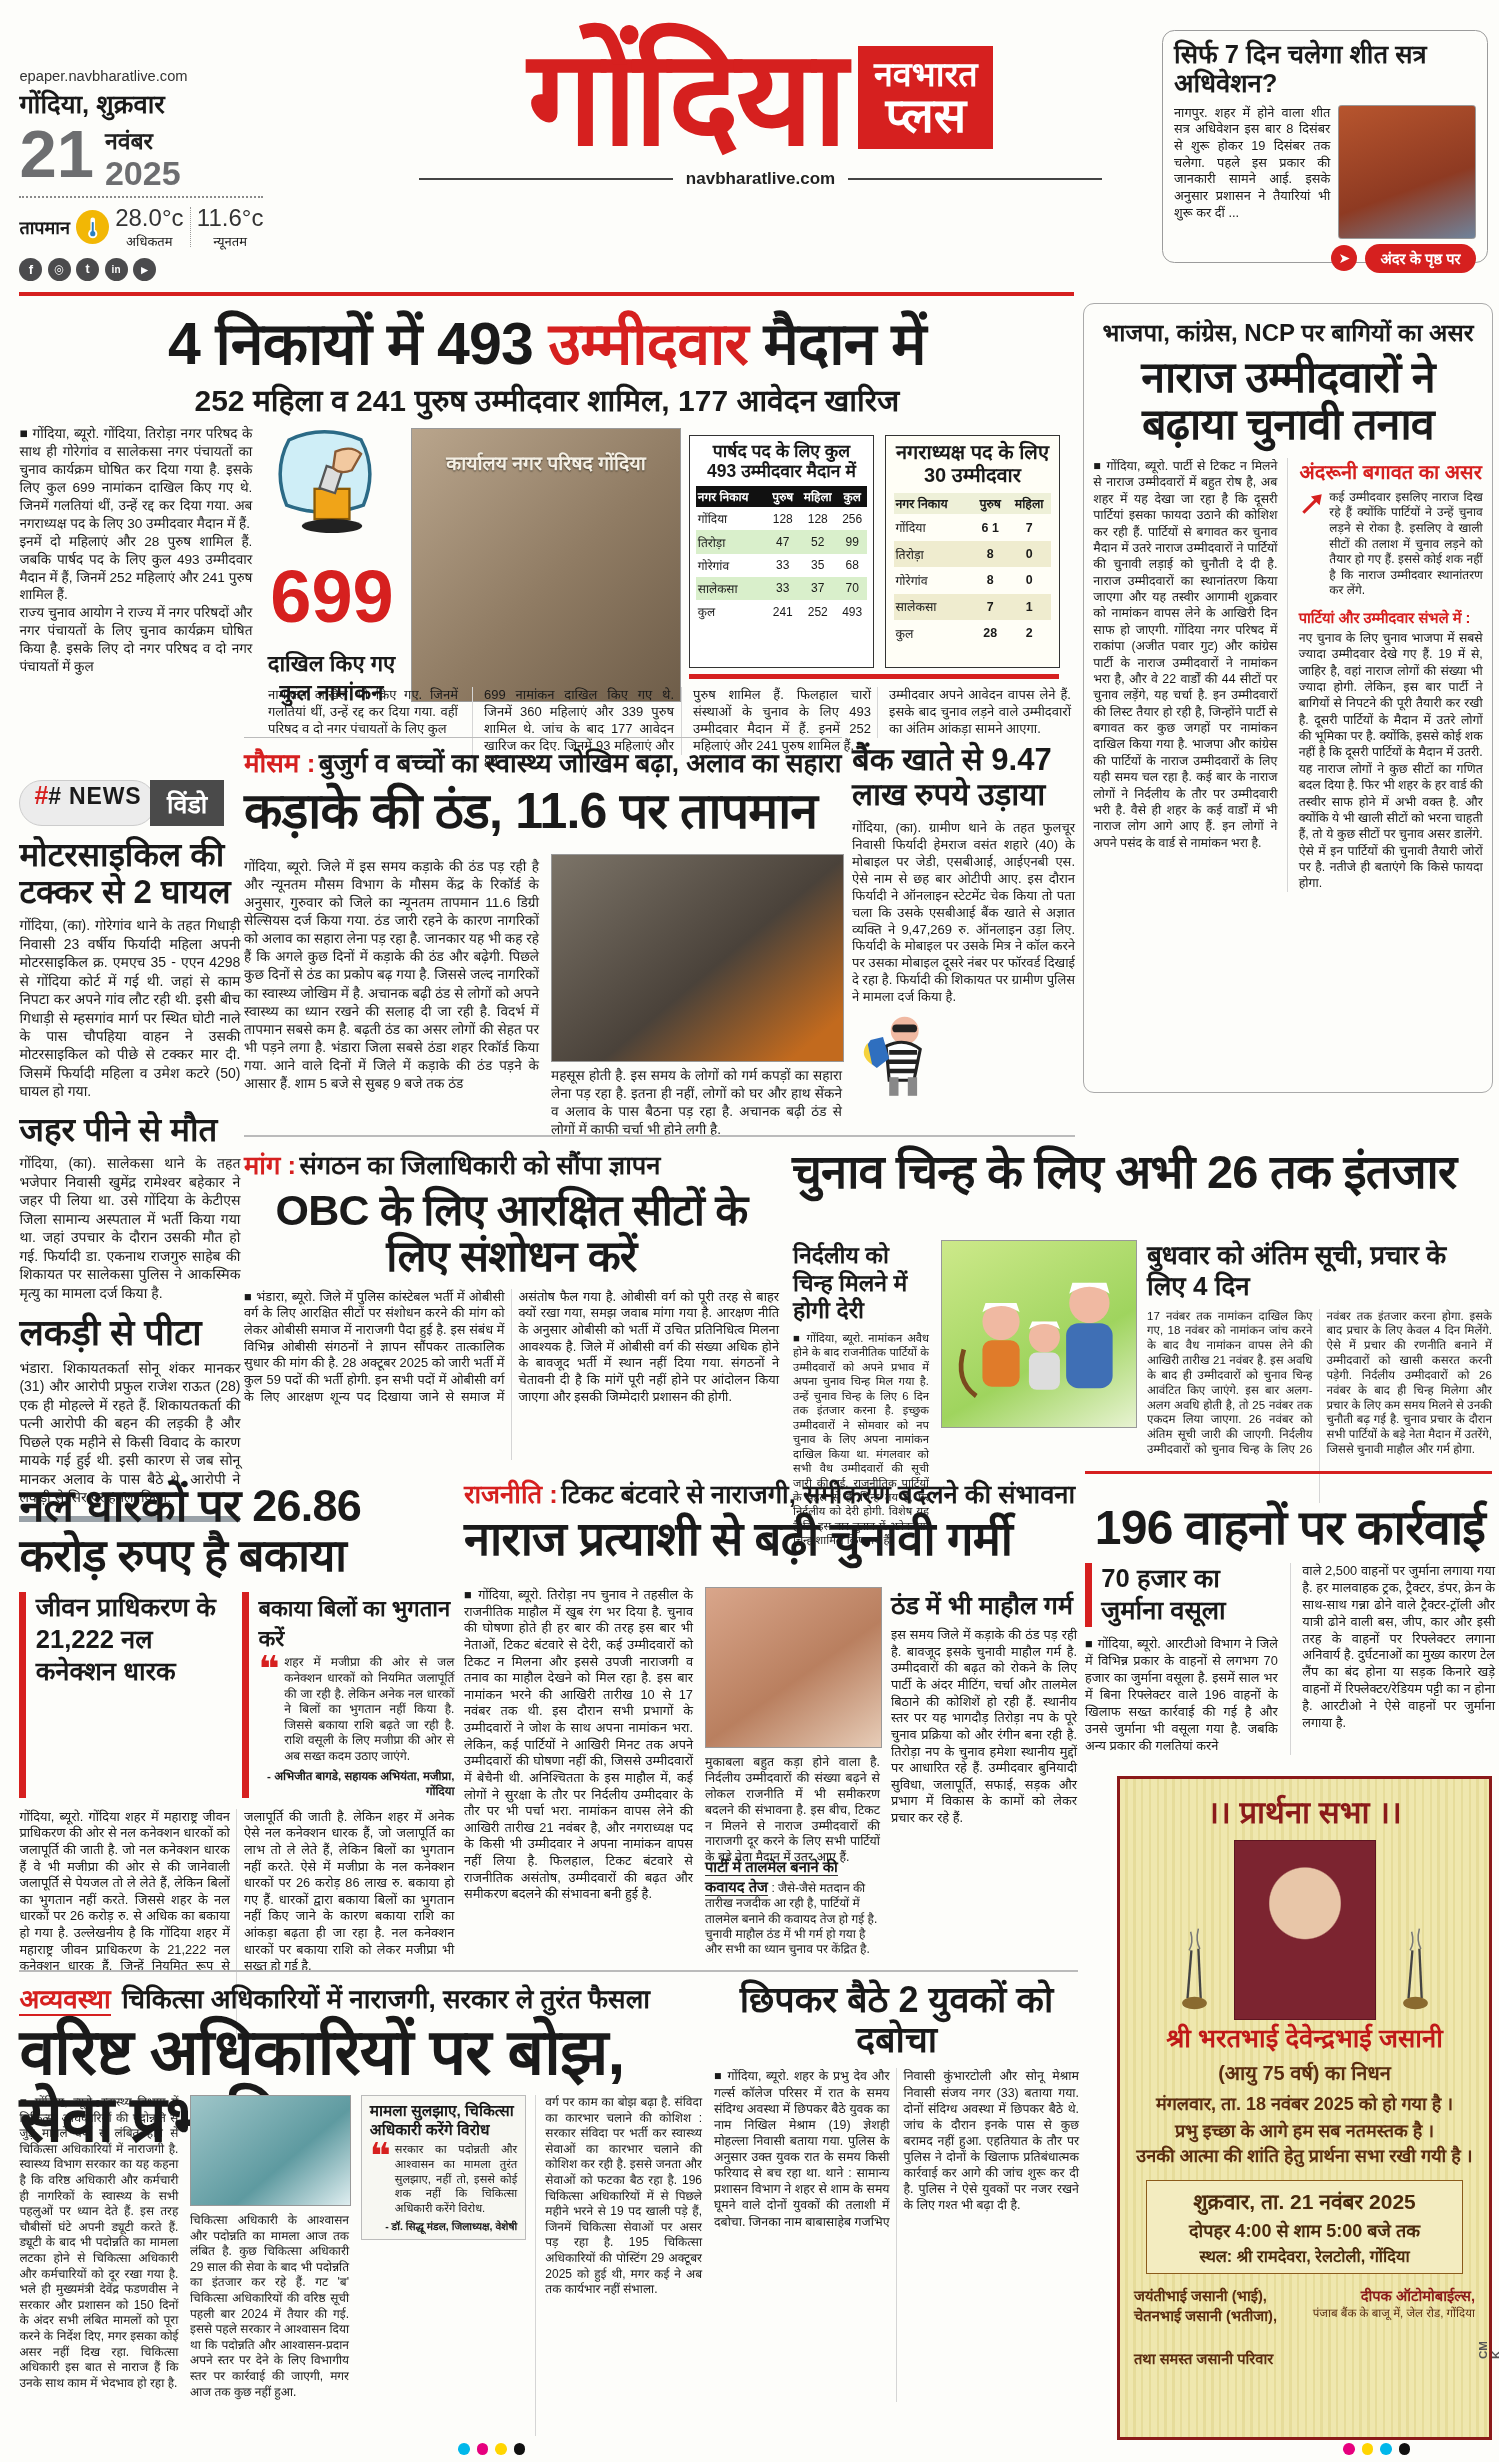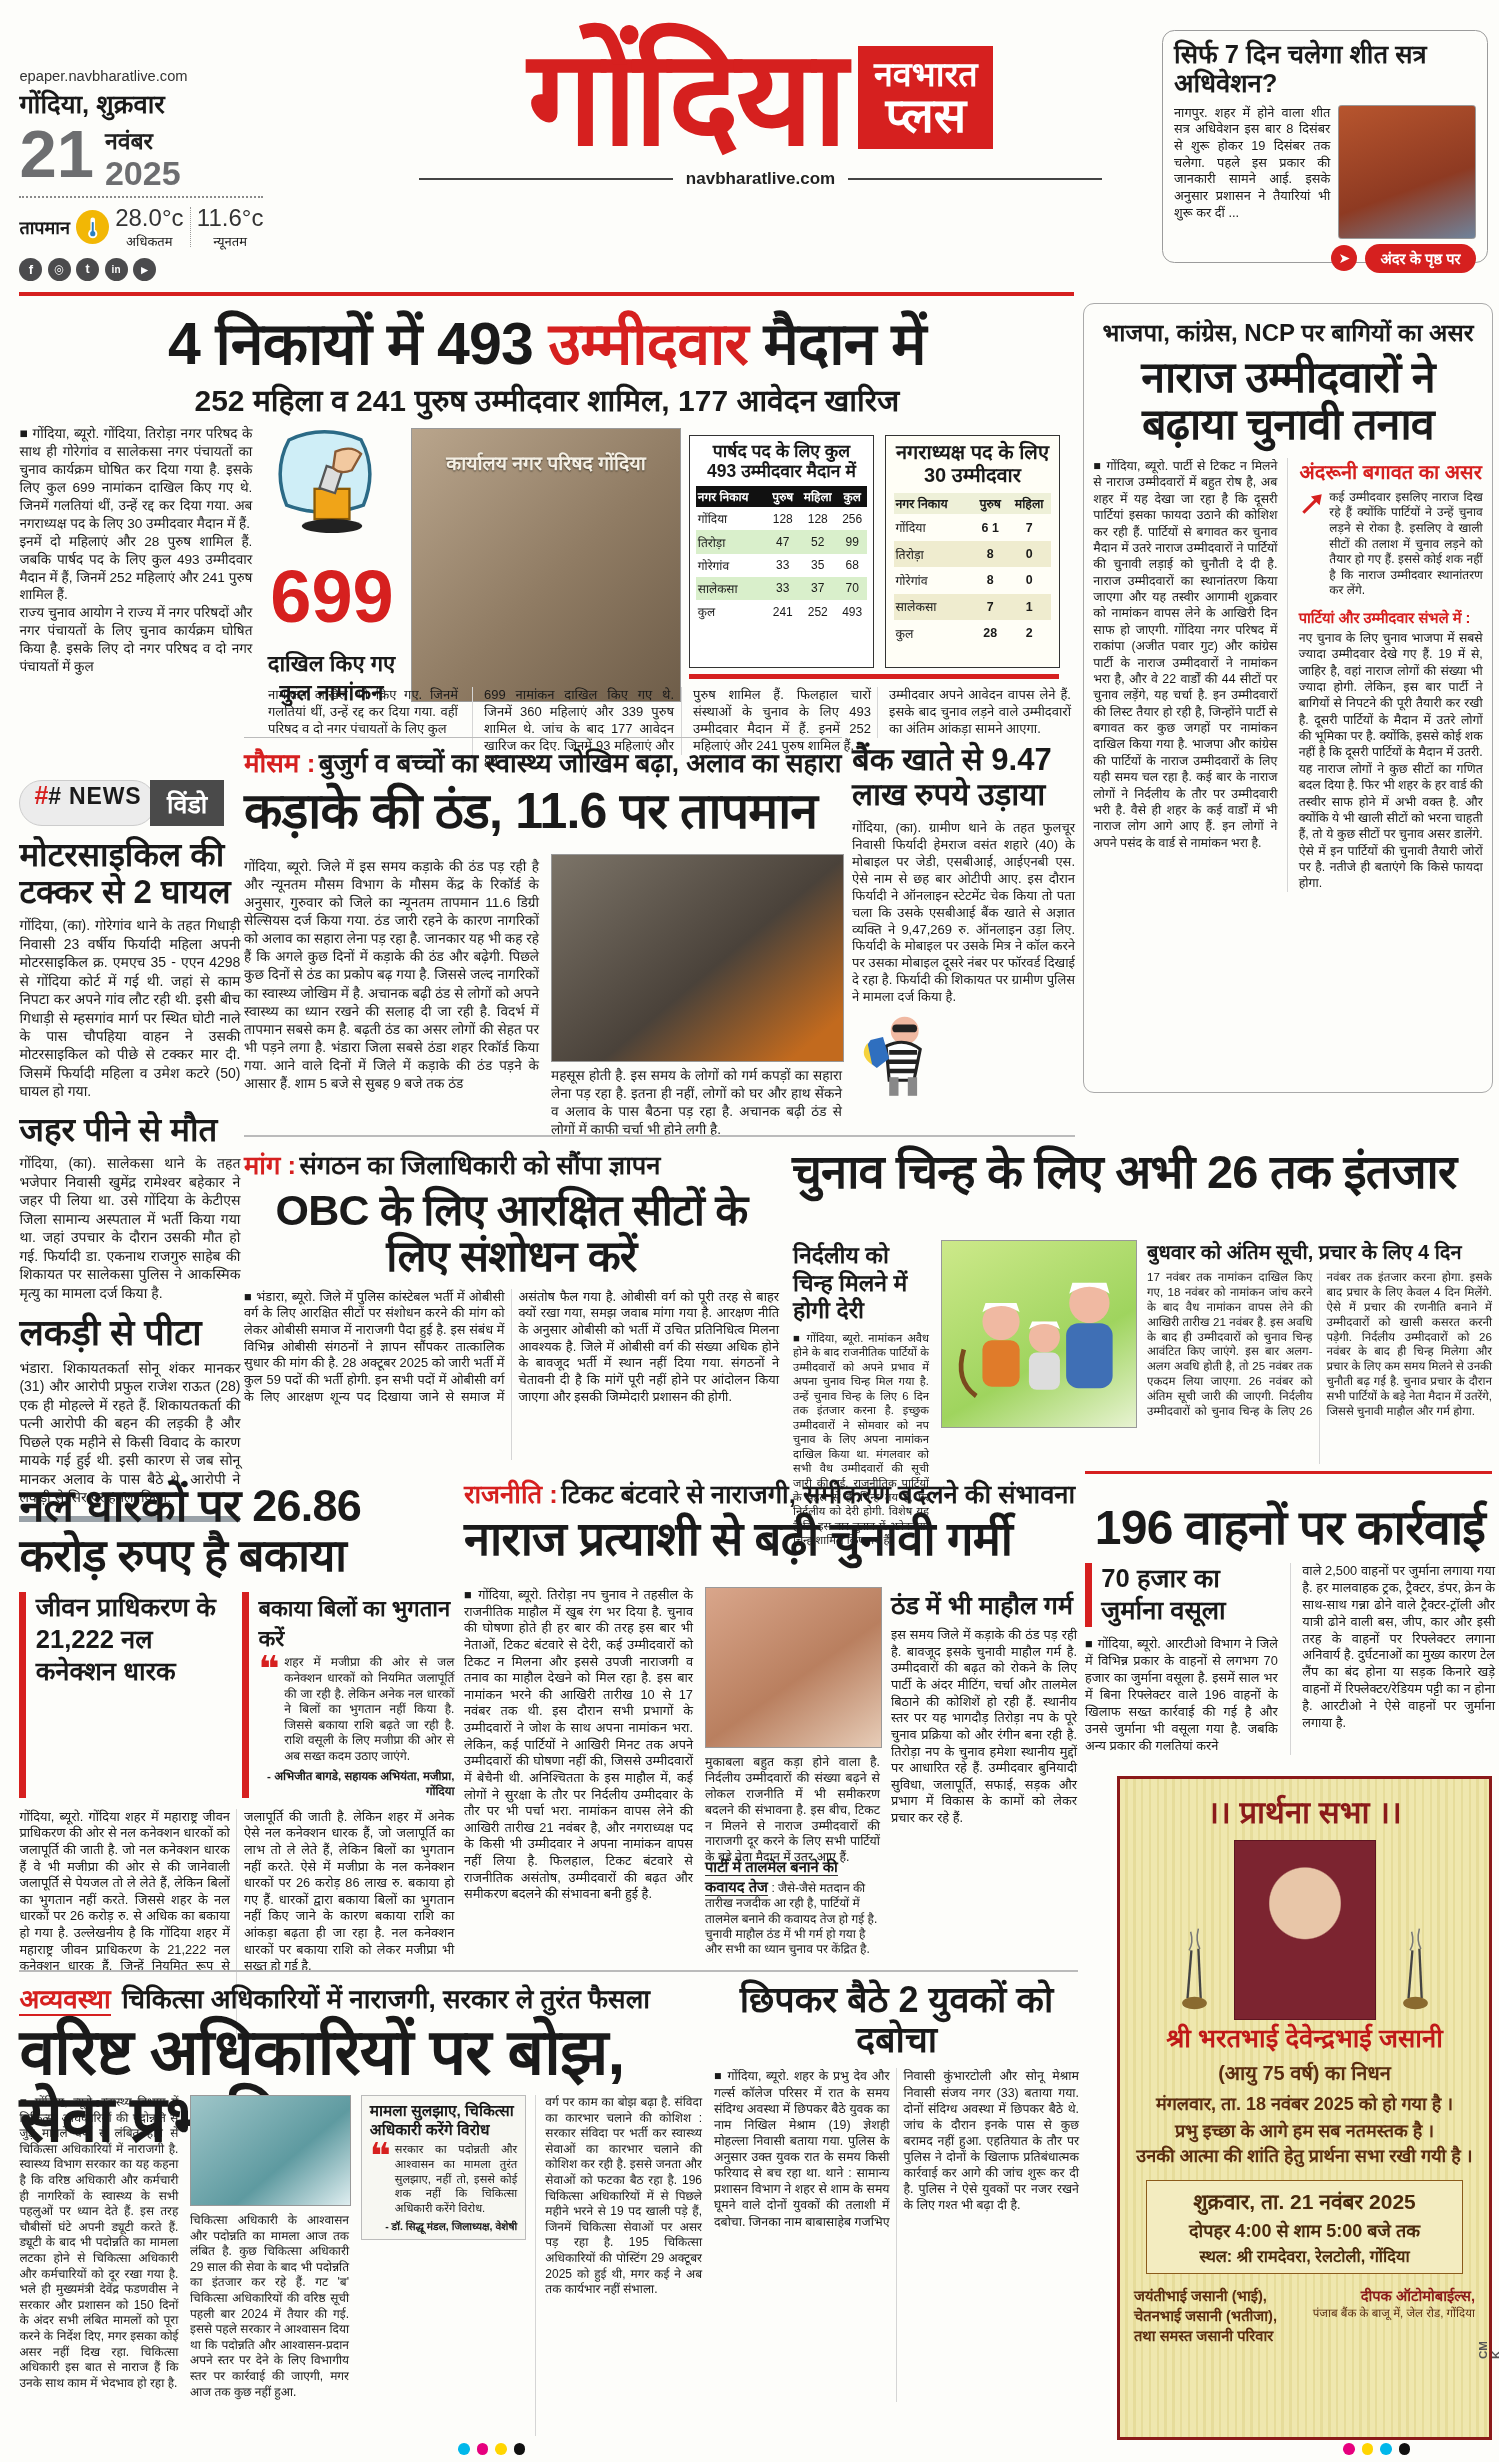--- a/index.html
+++ b/index.html
@@ -308,21 +308,21 @@
       <circle cx="95" cy="40" r="13" fill="#f0b9a2"></circle>
         <path d="M82 34 q13 -9 26 0 l-2 -7 h-22z" fill="#fff"></path>
       <rect x="80" y="53" width="30" height="42" rx="8" fill="#3f6fb5"></rect>
       <circle cx="66" cy="62" r="10" fill="#f0b9a2"></circle>
         <path d="M56 57 q10 -7 20 0 l-2 -5 h-16z" fill="#fff"></path>
       <rect x="56" y="72" width="20" height="24" rx="5" fill="#ddd"></rect>
       <path d="M14 70 q-6 20 8 30" stroke="#7a4a1e" stroke-width="3" fill="none"></path>
     </svg>
   </div>
   <div class="abs" style="left:1147px;top:1240px;width:345px;">
-    <div class="b" style="font-size:20px;line-height:1.2;">बुधवार को अंतिम सूची, प्रचार के लिए 4 दिन</div>
+    <div class="b" style="font-size:26px;line-height:1.2;">बुधवार को अंतिम सूची, प्रचार के लिए 4 दिन</div>
     <div class="cols2 just" style="font-size:11.6px;line-height:1.28;margin-top:6.2px;height:194px;">17 नवंबर तक नामांकन दाखिल किए गए, 18 नवंबर को नामांकन जांच करने के बाद वैध नामांकन वापस लेने की आखिरी तारीख 21 नवंबर है. इस अवधि के बाद ही उम्मीदवारों को चुनाव चिन्ह आवंटित किए जाएंगे. इस बार अलग-अलग अवधि होती है, तो 25 नवंबर तक एकदम लिया जाएगा. 26 नवंबर को अंतिम सूची जारी की जाएगी. निर्दलीय उम्मीदवारों को चुनाव चिन्ह के लिए 26 नवंबर तक इंतजार करना होगा. इसके बाद प्रचार के लिए केवल 4 दिन मिलेंगे. ऐसे में प्रचार की रणनीति बनाने में उम्मीदवारों को खासी कसरत करनी पड़ेगी. निर्दलीय उम्मीदवारों को 26 नवंबर के बाद ही चिन्ह मिलेगा और प्रचार के लिए कम समय मिलने से उनकी चुनौती बढ़ गई है. चुनाव प्रचार के दौरान सभी पार्टियों के बड़े नेता मैदान में उतरेंगे, जिससे चुनावी माहौल और गर्म होगा.</div>
   </div>
 
   <div class="abs" style="left:19.4px;top:1481px;width:435px;">
     <div class="b" style="font-size:45px;line-height:1.1;letter-spacing:-0.8px;">नल धारकों पर 26.86 करोड़ रुपए है बकाया</div>
     <div style="display:flex;gap:12.4px;margin-top:12.4px;">
       <div class="sub-redbar" style="flex:0 0 194px;font-size:25.6px;">जीवन प्राधिकरण के 21,222 नल कनेक्शन धारक</div>
       <div style="flex:1;border-left:7px solid #d6201f;padding-left:9.3px;">
         <div class="b" style="font-size:22px;">बकाया बिलों का भुगतान करें</div>
         <div style="display:flex;gap:4.7px;margin-top:3.1px;">
@@ -424,21 +424,21 @@
     <div class="b" style="font-size:18px;color:#5a2c10;margin-top:3.1px;line-height:1.3;">उनकी आत्मा की शांति हेतु प्रार्थना सभा रखी गयी है ।</div>
     <div style="border:1.6px solid #8b5a1a;margin:11px 12.4px 0;padding:6.2px 4.7px;background:#f3ecc0;">
       <div class="b" style="font-size:21px;color:#4a2a0c;">शुक्रवार, ता. 21 नवंबर 2025</div>
       <div class="b" style="font-size:18px;color:#4a2a0c;margin-top:3.1px;">दोपहर 4:00 से शाम 5:00 बजे तक</div>
       <div class="b" style="font-size:16.3px;color:#4a2a0c;margin-top:3.1px;">स्थल: श्री रामदेवरा, रेलटोली, गोंदिया</div>
     </div>
     <div style="display:flex;justify-content:space-between;margin-top:11px;text-align:left;">
       <div>
         <div class="b" style="font-size:14.7px;color:#5a2c10;">जयंतीभाई जसानी (भाई),</div>
         <div class="b" style="font-size:14.7px;color:#5a2c10;">चेतनभाई जसानी (भतीजा),</div>
-        <div class="b" style="font-size:14.7px;color:#5a2c10;">तथा समस्त जसानी परिवार</div>
+        <div class="b" style="font-size:14.7px;color:#5a2c10;margin-top:23px;">तथा समस्त जसानी परिवार</div>
       </div>
       <div style="text-align:right;">
         <div class="b" style="font-size:14.7px;color:#8b1a1a;">दीपक ऑटोमोबाईल्स,</div>
         <div style="font-size:11.6px;color:#5a2c10;max-width:171px;">पंजाब बैंक के बाजू में, जेल रोड, गोंदिया</div>
       </div>
     </div>
   </div>
 
   <div class="abs dotgrp" style="left:458px;top:2443px;">
     <span style="background:#00b7ea;"></span><span style="background:#e6007e;"></span><span style="background:#ffd500;"></span><span style="background:#111;"></span>

